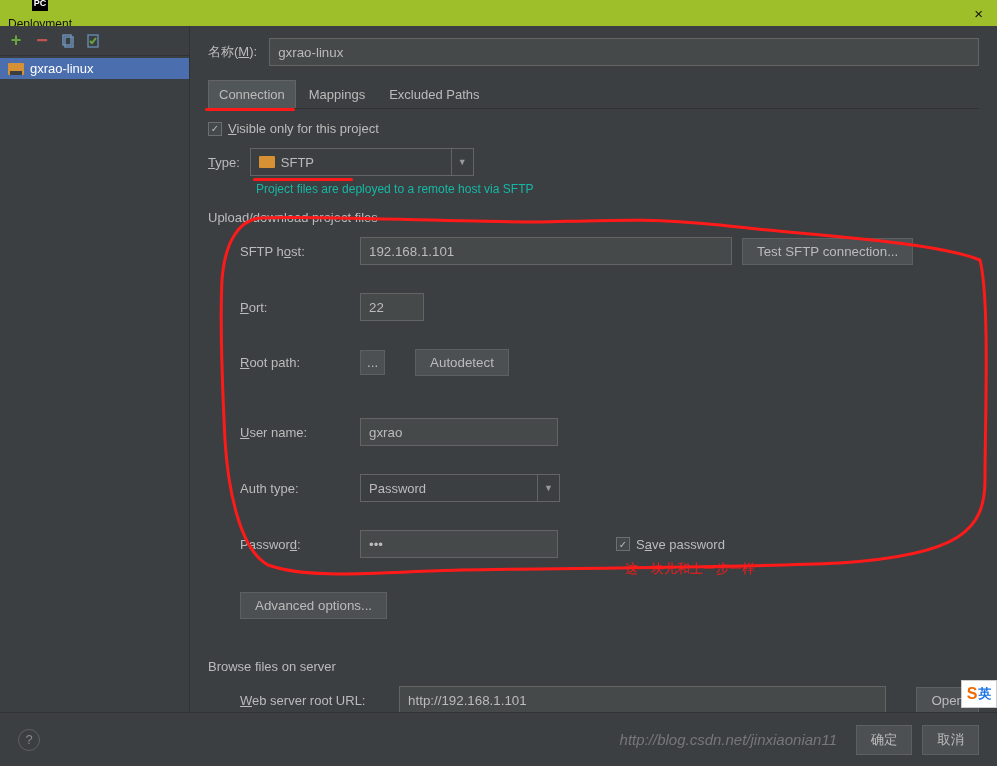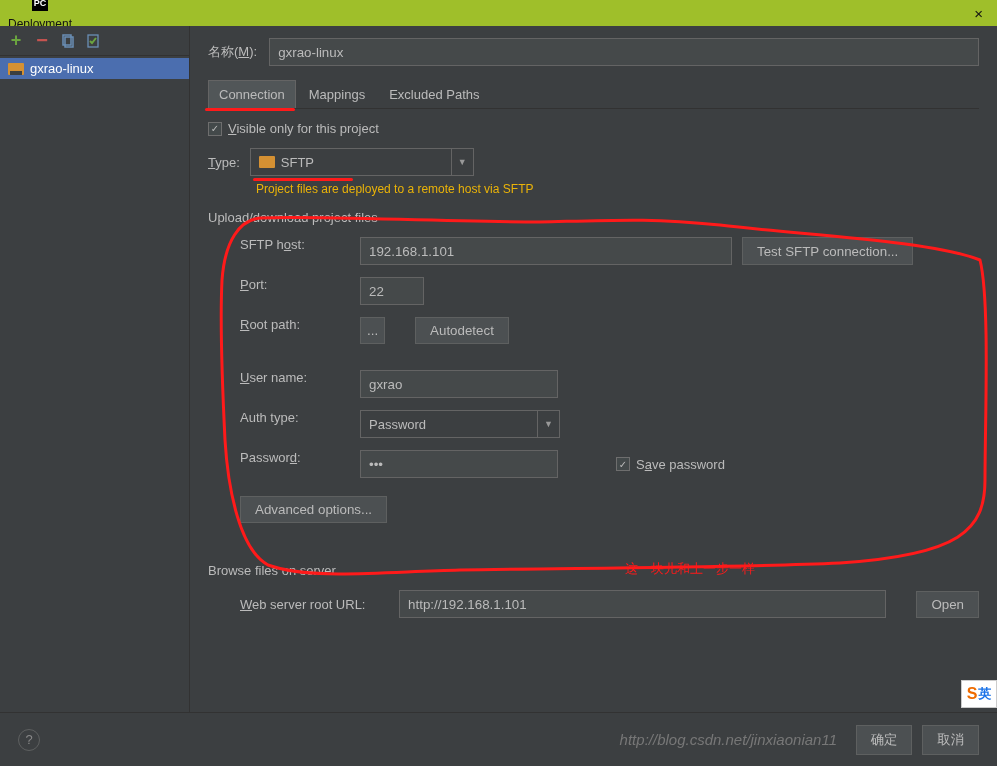--- a/index.html
+++ b/index.html
@@ -40,26 +40,26 @@
 .tab { padding: 6px 10px; cursor: pointer; color: #bbb; border: 1px solid transparent; border-bottom: none; margin-right: 2px; }
 .tab.active { background: #515658; border-color: #646464; }
 .chk-row { display: flex; align-items: center; gap: 6px; margin-bottom: 12px; }
 .chk { width: 14px; height: 14px; border: 1px solid #6e6e6e; background: #43494a; display: flex; align-items: center; justify-content: center; color: #bbb; font-size: 10px; }
 
 .type-row { display: flex; align-items: center; gap: 10px; margin-bottom: 6px; }
 .combo { display: flex; align-items: center; background: #3c3f41; border: 1px solid #646464; height: 28px; }
 .combo-content { display: flex; align-items: center; gap: 6px; padding: 0 8px; width: 200px; }
 .combo-icon { width: 16px; height: 12px; background: #d59133; border-radius: 1px; }
 .combo-arrow { width: 22px; height: 100%; border-left: 1px solid #646464; display: flex; align-items: center; justify-content: center; color: #999; font-size: 9px; }
-.hint { color: #eab308; font-size: 12px; margin-left: 48px; margin-bottom: 14px; }
+.hint { color: #14b8a6; font-size: 12px; margin-left: 48px; margin-bottom: 14px; }
 
 .group-title { color: #bbb; margin-bottom: 12px; }
 .indent { padding-left: 32px; }
 
-.row { display: flex; margin-bottom: 12px; }
+.row { display: flex; align-items: center; margin-bottom: 28px; }
 .row-label { width: 120px; }
 .btn { background: #4c5052; border: 1px solid #5e6060; color: #bbb; padding: 5px 14px; cursor: pointer; white-space: nowrap; }
 .small-btn { padding: 4px 6px; }
 
 .host-row .txt-input { width: 372px; margin-right: 10px; }
 .port-row .txt-input { width: 64px; }
 .root-row .txt-input { width: 456px; margin-right: 10px; }
 .root-row .small-btn { margin-right: 30px; }
 .user-row .txt-input, .pass-row .txt-input { width: 198px; }
 .auth-row .combo-content { width: 176px; }

